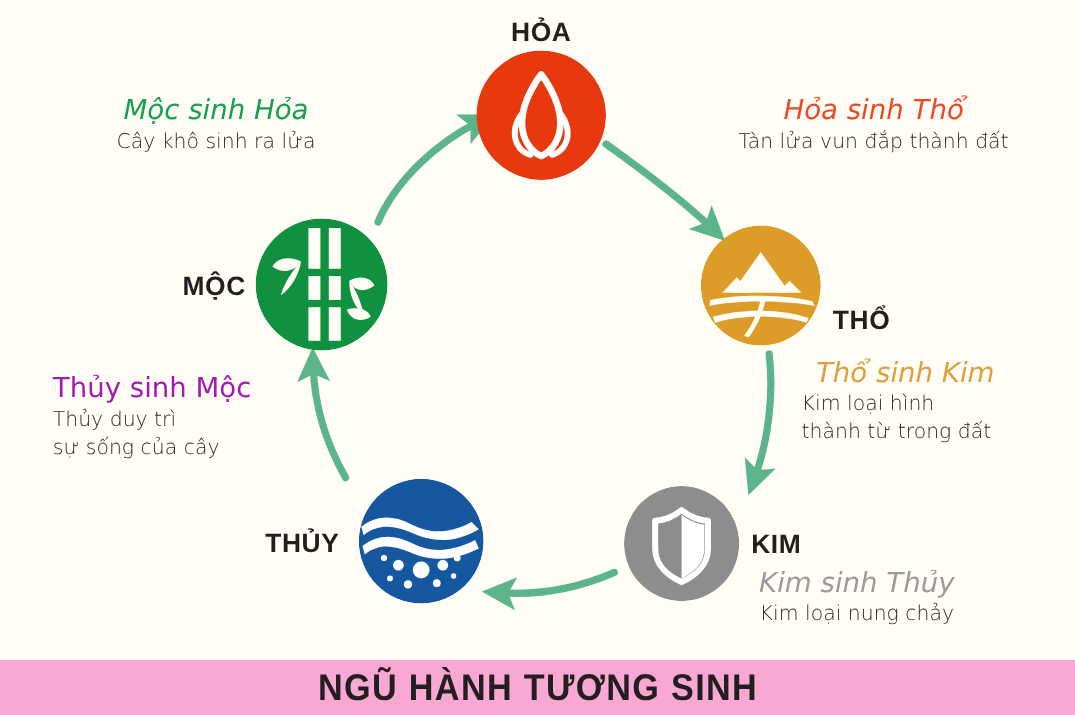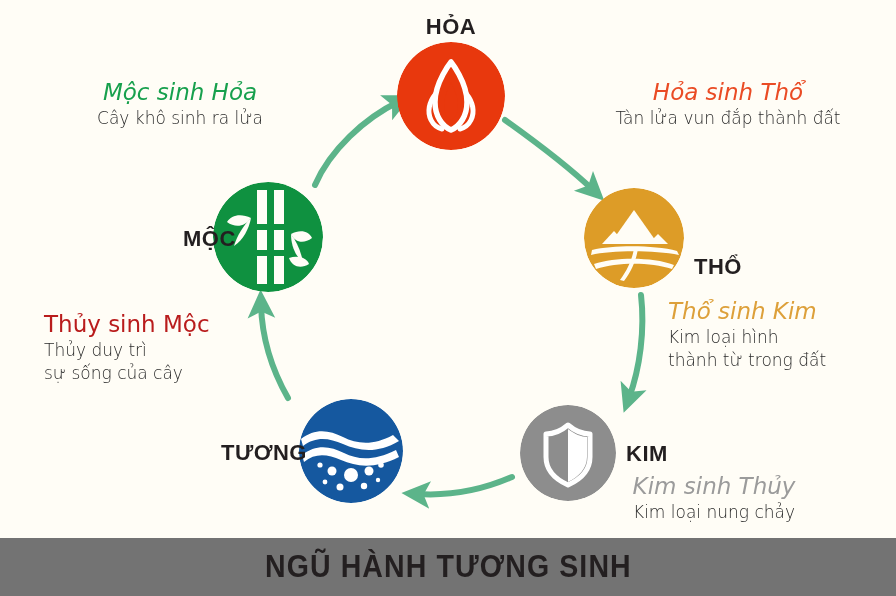--- a/index.html
+++ b/index.html
@@ -63,22 +63,22 @@
     font-weight: 300;
   }
   .align-center { text-align: center; }
   .align-left { text-align: left; }
 
   #banner {
     position: absolute;
     left: 0;
     bottom: 0;
     width: 896px;
-    height: 58px;
-    background: #737373;
+    height: 46px;
+    background: #f9a8d4;
     display: flex;
     align-items: center;
     justify-content: center;
   }
   #banner-text {
     font-family: "Liberation Sans", sans-serif;
     font-weight: bold;
     font-size: 31px;
     letter-spacing: 1.2px;
     color: #231f20;
@@ -150,62 +150,62 @@
       <circle cx="33" cy="72" r="4.5" fill="#fff"></circle>
       <circle cx="70" cy="72" r="4.5" fill="#fff"></circle>
       <circle cx="41" cy="88" r="3.5" fill="#fff"></circle>
       <circle cx="65" cy="87" r="3.2" fill="#fff"></circle>
       <circle cx="21" cy="66" r="2.6" fill="#fff"></circle>
       <circle cx="82" cy="66" r="2.8" fill="#fff"></circle>
       <circle cx="26" cy="83" r="2.4" fill="#fff"></circle>
       <circle cx="79" cy="81" r="2.2" fill="#fff"></circle>
     </svg>
   </div>
-  <div class="node-label" style="left:221px; top:440px;">TƯƠNG</div>
+  <div class="node-label" style="left:221px; top:440px;">THỦY</div>
 
   <div class="node" style="left:268px; top:237px;">
     <svg class="circle" style="left:-55px; top:-55px; width:110px; height:110px;" viewBox="0 0 110 110">
       <circle cx="55" cy="55" r="55" fill="#0f9140"></circle>
       <rect x="44" y="8" width="10" height="94" fill="#fffdf6"></rect>
       <rect x="61" y="8" width="10" height="94" fill="#fffdf6"></rect>
       <rect x="40" y="42" width="35" height="6" fill="#0f9140"></rect>
       <rect x="40" y="68" width="35" height="6" fill="#0f9140"></rect>
       <rect x="56.5" y="8" width="3" height="94" fill="#0f9140"></rect>
       <path d="M38,36 C28,31 18,33 14,40 C22,46 32,45 38,36 Z" fill="#fffdf6"></path>
       <path d="M38,36 C30,44 24,54 21,64 C30,58 36,47 38,36 Z" fill="#fffdf6"></path>
       <path d="M78,52 C87,47 96,49 99,56 C91,62 82,61 78,52 Z" fill="#fffdf6"></path>
       <path d="M78,52 C84,60 88,70 90,80 C82,74 78,63 78,52 Z" fill="#fffdf6"></path>
       <path d="M76,76 C85,73 94,76 96,82 C88,87 79,85 76,76 Z" fill="#fffdf6"></path>
     </svg>
   </div>
-  <div class="node-label" style="left:152px; top:226px;margin-left:31px;">MỘC</div>
+  <div class="node-label" style="left:152px; top:226px;">MỘC</div>
 
   <div class="caption align-center" style="left:180px; top:78px; transform:translateX(-50%);">
     <span class="rel" style="color:#17a04d;">Mộc sinh Hỏa</span>
     <span class="desc">Cây khô sinh ra lửa</span>
   </div>
 
   <div class="caption align-center" style="left:728px; top:78px; transform:translateX(-50%);">
     <span class="rel" style="color:#ea4b24;">Hỏa sinh Thổ</span>
     <span class="desc">Tàn lửa vun đắp thành đất</span>
   </div>
 
   <div class="caption align-left" style="left:668px; top:297px;">
-    <span class="rel" style="color:#dda03a;">Thổ sinh Kim</span>
+    <span class="rel" style="color:#dda03a;margin-left:12px;">Thổ sinh Kim</span>
     <span class="desc">Kim loại hình</span>
     <span class="desc">thành từ trong đất</span>
   </div>
 
   <div class="caption align-center" style="left:714px; top:472px; transform:translateX(-50%);">
     <span class="rel" style="color:#9b9b9b;">Kim sinh Thủy</span>
     <span class="desc">Kim loại nung chảy</span>
   </div>
 
   <div class="caption align-left" style="left:44px; top:310px;">
-    <span class="rel" style="color:#b91c1c; font-style:normal;text-align:center;">Thủy sinh Mộc</span>
+    <span class="rel" style="color:#a21caf; font-style:normal;text-align:center;">Thủy sinh Mộc</span>
     <span class="desc">Thủy duy trì</span>
     <span class="desc">sự sống của cây</span>
   </div>
 
   <div id="banner">
     <span id="banner-text">NGŨ HÀNH TƯƠNG SINH</span>
   </div>
 
 </div>
 

